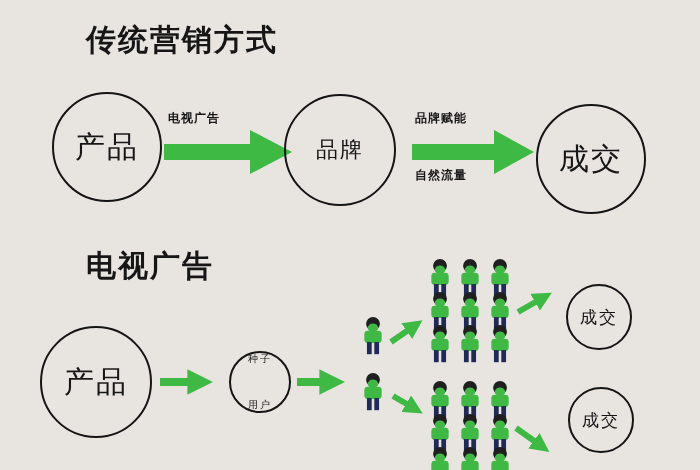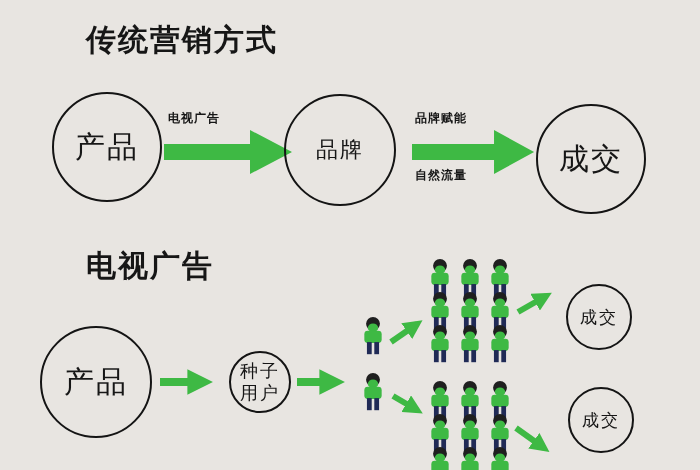--- a/index.html
+++ b/index.html
@@ -16,22 +16,22 @@
   .t2{left:38px; top:246px;}
   .circle{
     position:absolute; border:2.5px solid #141414; border-radius:50%;
     display:flex; align-items:center; justify-content:center;
     font-weight:normal; box-sizing:border-box; text-align:center;
   }
   .c-prod1{left:52px; top:92px; width:110px; height:110px; font-size:30px;}
   .c-brand{left:284px; top:94px; width:112px; height:112px; font-size:22px;}
   .c-deal {left:536px; top:104px; width:110px; height:110px; font-size:30px;}
   .c-prod2{left:40px; top:326px; width:112px; height:112px; font-size:30px;}
-  .c-seed {left:229px; top:351px; width:62px; height:62px; font-size:18px;
-           border-width:2px; flex-direction:column; line-height:1.25;}
+  .c-seed {left:229px; top:351px; width:62px; height:62px; font-size:10px;
+           border-width:2px; flex-direction:column; line-height:1.25;justify-content:space-between;}
   .c-dealt{left:566px; top:284px; width:66px; height:66px; font-size:17px; border-width:2px;}
   .c-dealb{left:568px; top:387px; width:66px; height:66px; font-size:17px; border-width:2px;}
   .circle span{letter-spacing:2px;}
 
   .block-arrow{position:absolute; width:130px; height:48px;}
   .block-arrow polygon{fill:var(--green);}
   .ba1{left:164px; top:128px;}
   .ba2{left:412px; top:128px; width:124px;}
 
   .cap{position:absolute; font-size:12px; font-weight:bold; letter-spacing:1px;}

